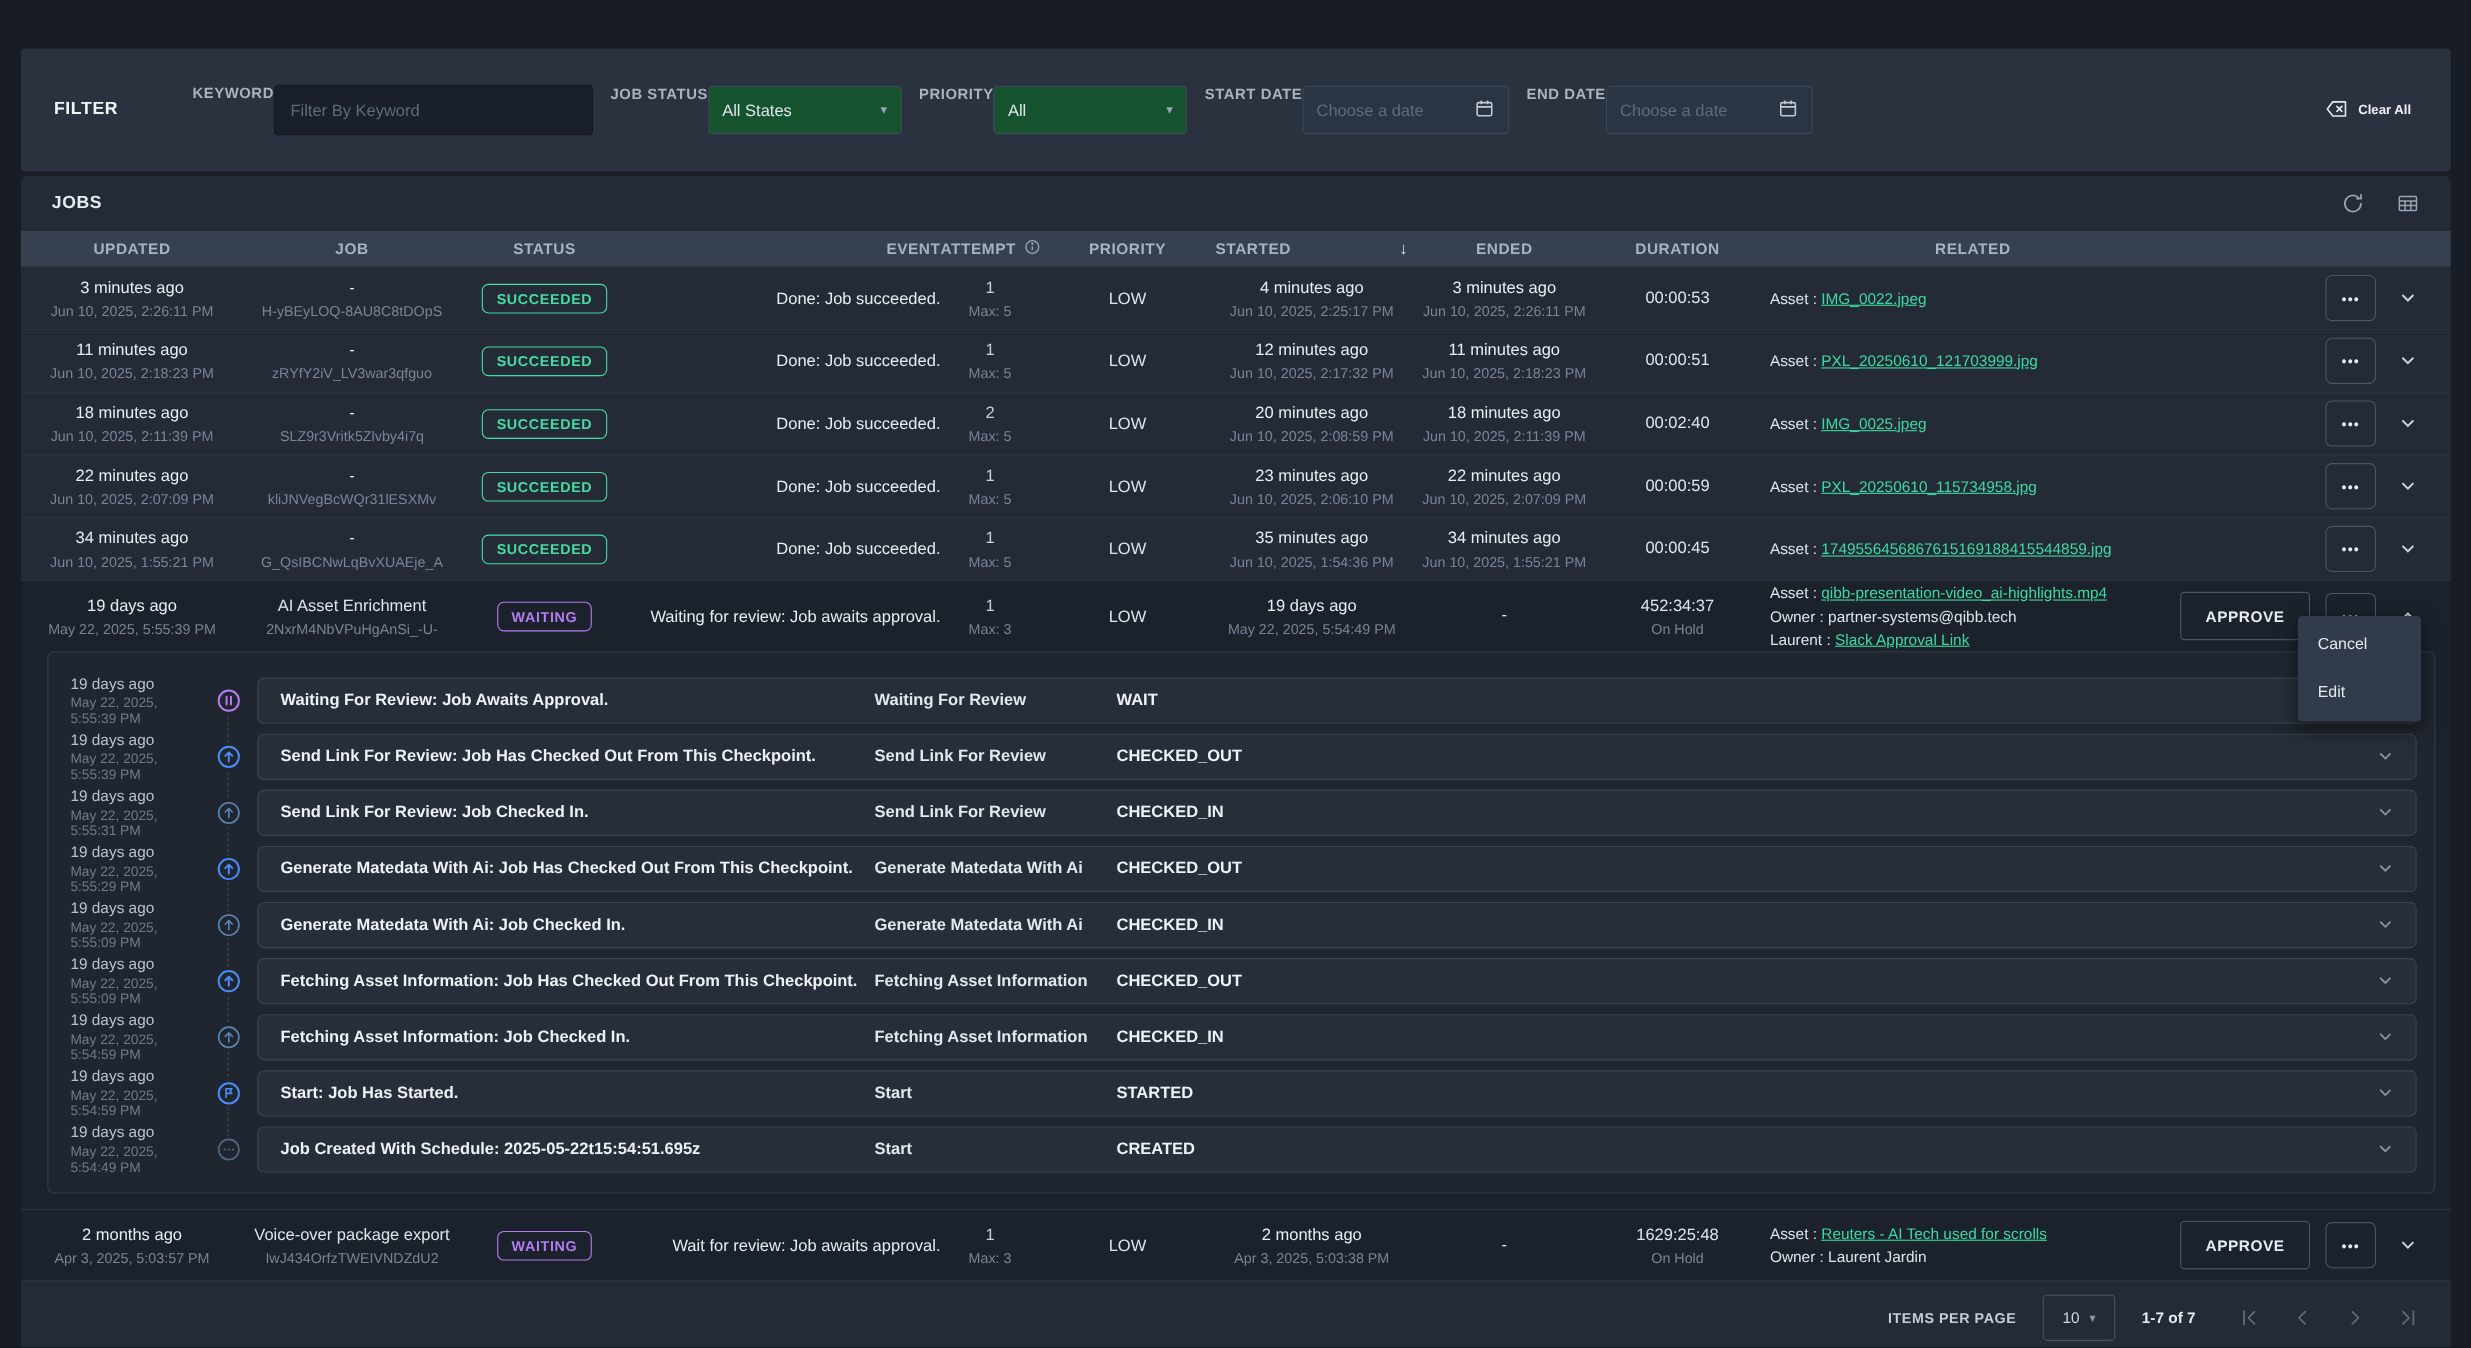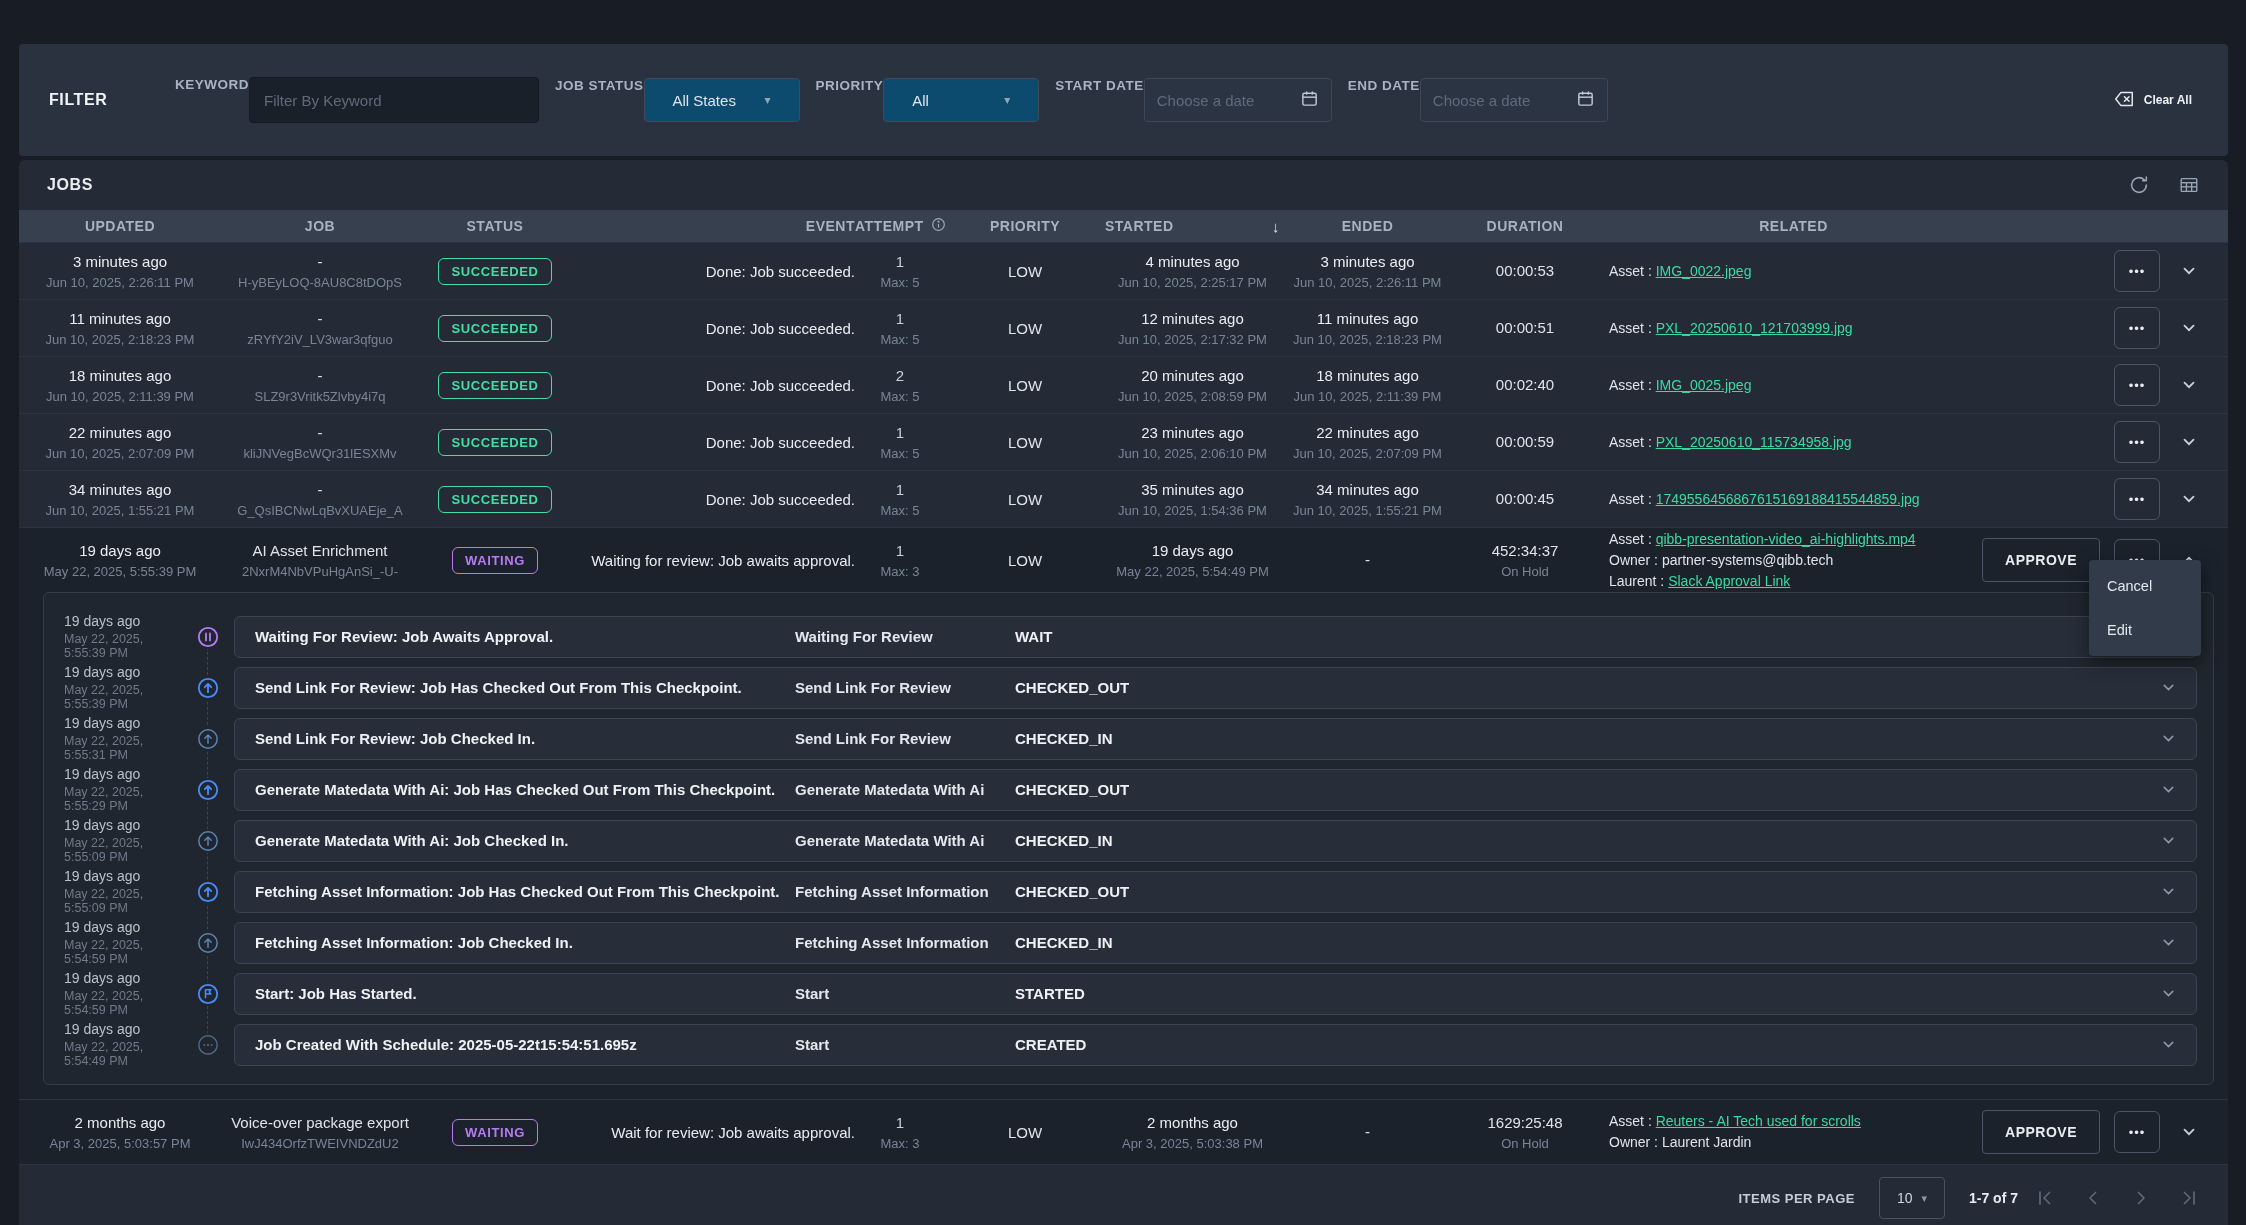--- a/index.html
+++ b/index.html
@@ -7,22 +7,22 @@
     font-family:"Liberation Sans",sans-serif;color:#e9edf2;}
   
   .filter-panel{position:absolute;left:19px;top:44px;width:2209px;height:112px;background:#2a3240;
     border-radius:4px;display:flex;align-items:center;padding:0 30px;box-sizing:border-box;}
   .filter-title{width:126px;font-size:16px;font-weight:800;letter-spacing:.6px;color:#f2f5f8;}
   .field{display:flex;flex-direction:row;margin-right:16px;}
   .field label{font-size:13.5px;font-weight:700;letter-spacing:.5px;color:#a9b3c2;margin-bottom:8px;}
   .keyword-input{width:290px;height:46px;background:#19202a;border:1px solid #141a22;border-radius:4px;
     color:#e9edf2;padding:0 14px;font-size:15px;box-sizing:border-box;font-family:"Liberation Sans",sans-serif;}
   .keyword-input::placeholder{color:#5f6a7a;}
-  .selectbox{width:156px;height:44px;background:#0c4a6e;border:1px solid #3f4a5a;border-radius:4px;
-    display:flex;align-items:center;justify-content:space-between;padding:0 28px;box-sizing:border-box;
+  .selectbox{width:176px;height:44px;background:#14532d;border:1px solid #3f4a5a;border-radius:4px;
+    display:flex;align-items:center;justify-content:space-between;padding:0 12px;box-sizing:border-box;
     font-size:15px;color:#dfe5ec;cursor:pointer;}
   .selectbox .caret{color:#98a3b3;font-size:12px;}
   .datebox{width:188px;height:44px;background:#2b3442;border:1px solid #3d4756;border-radius:4px;
     display:flex;align-items:center;justify-content:space-between;padding:0 12px;box-sizing:border-box;
     font-size:15px;color:#5f6a7a;cursor:pointer;}
   .clear-all{margin-left:auto;display:flex;align-items:center;gap:9px;background:none;border:none;
     color:#eef1f5;font-weight:700;font-size:12px;cursor:pointer;font-family:"Liberation Sans",sans-serif;}
   
   .jobs-panel{position:absolute;left:19px;top:160px;width:2209px;background:#242b37;border-radius:6px;overflow:visible;}
   .jobs-titlebar{height:50px;display:flex;align-items:center;padding:0 28px;}
@@ -83,21 +83,21 @@
   .tl-checkpoint{width:220px;font-size:15px;font-weight:600;color:#e3e8ee;}
   .tl-status{flex:1;font-size:15px;font-weight:700;color:#eef1f5;}
   .tl-chev{display:flex;}
   
   .pagination{height:66px;border-top:1px solid #2d3544;display:flex;align-items:center;
     justify-content:flex-end;padding-right:28px;}
   .pp-label{font-size:13px;font-weight:700;letter-spacing:.5px;color:#c6cdd8;}
   .page-select{width:64px;height:40px;border:1px solid #495362;border-radius:4px;margin:0 24px;
     display:flex;align-items:center;justify-content:center;gap:9px;font-size:14px;color:#cfd6df;cursor:pointer;}
   .page-select .caret{color:#8c97a7;font-size:11px;}
-  .page-range{font-size:14px;font-weight:700;color:#e9edf2;margin-right:16px;}
+  .page-range{font-size:14px;font-weight:700;color:#e9edf2;margin-right:38px;}
   .nav-group{display:flex;gap:26px;align-items:center;}
   
   .context-menu{position:absolute;left:2089px;top:560px;width:112px;background:#323b49;border-radius:4px;
     box-shadow:0 6px 18px rgba(0,0,0,.5);z-index:20;padding:4px 0;}
   .menu-item{height:44px;display:flex;align-items:center;padding-left:18px;font-size:14.5px;color:#e3e8ee;cursor:pointer;}
 </style>
 </head>
 <body>
 
 <div class="screen">

